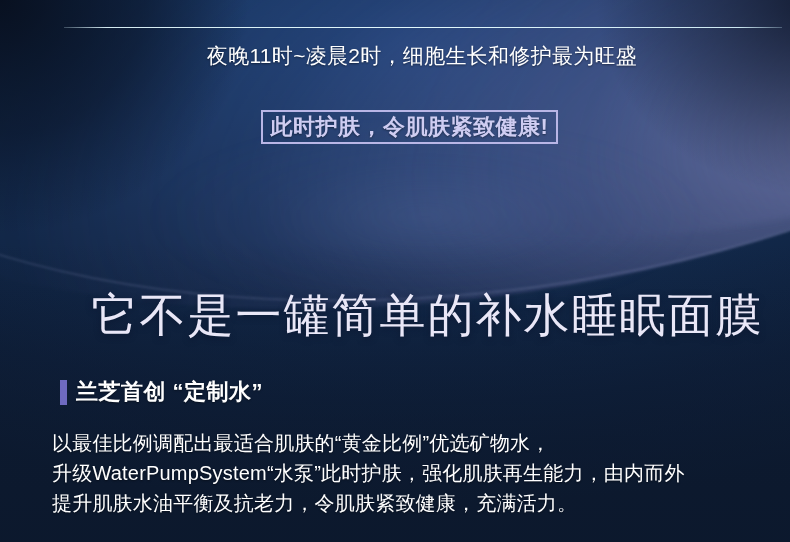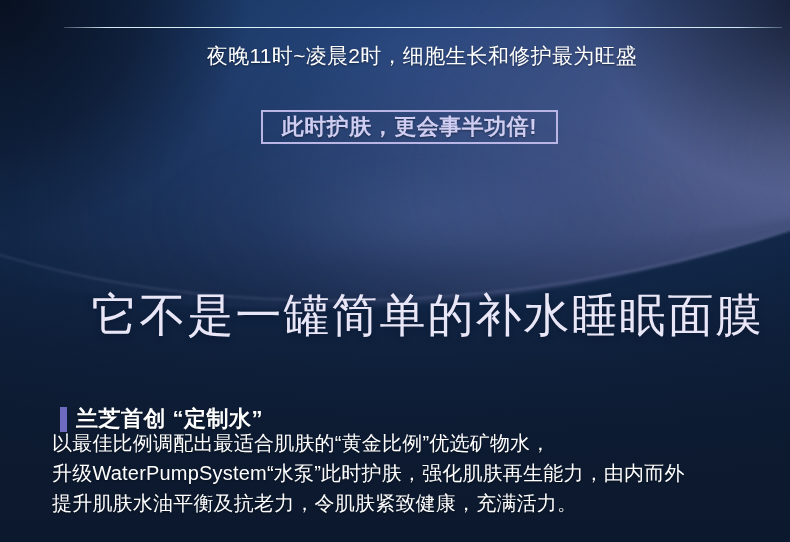--- a/index.html
+++ b/index.html
@@ -151,21 +151,21 @@
     color: #e9e7f7;
     letter-spacing: 2px;
     white-space: nowrap;
     text-shadow: 0 2px 6px rgba(10,16,40,0.55);
     margin-left: 11px;
   }
 
   .subhead {
     position: absolute;
     left: 33px;
-    top: 404px;
+    top: 377px;
     display: flex;
     align-items: center;
     gap: 9px;
   }
   .subhead-bar {
     width: 7px;
     height: 25px;
     background: #6e6ac0;
     flex: 0 0 auto;
   }
@@ -208,21 +208,21 @@
 
   <div class="content">
 
     <div class="top-rule"></div>
 
     <div class="intro">
       <span class="line">夜晚11时~凌晨2时，细胞生长和修护最为旺盛</span>
     </div>
 
     <div class="highlight-box">
-      <span class="txt">此时护肤，更会事半功倍!</span>
+      <span class="txt">此时护肤，令肌肤紧致健康!</span>
     </div>
 
     <div class="headline">它不是一罐简单的补水睡眠面膜</div>
 
     <div class="subhead">
       <span class="subhead-bar"></span>
       <span class="subhead-text">兰芝首创 “定制水”</span>
     </div>
 
     <div class="body-copy">

